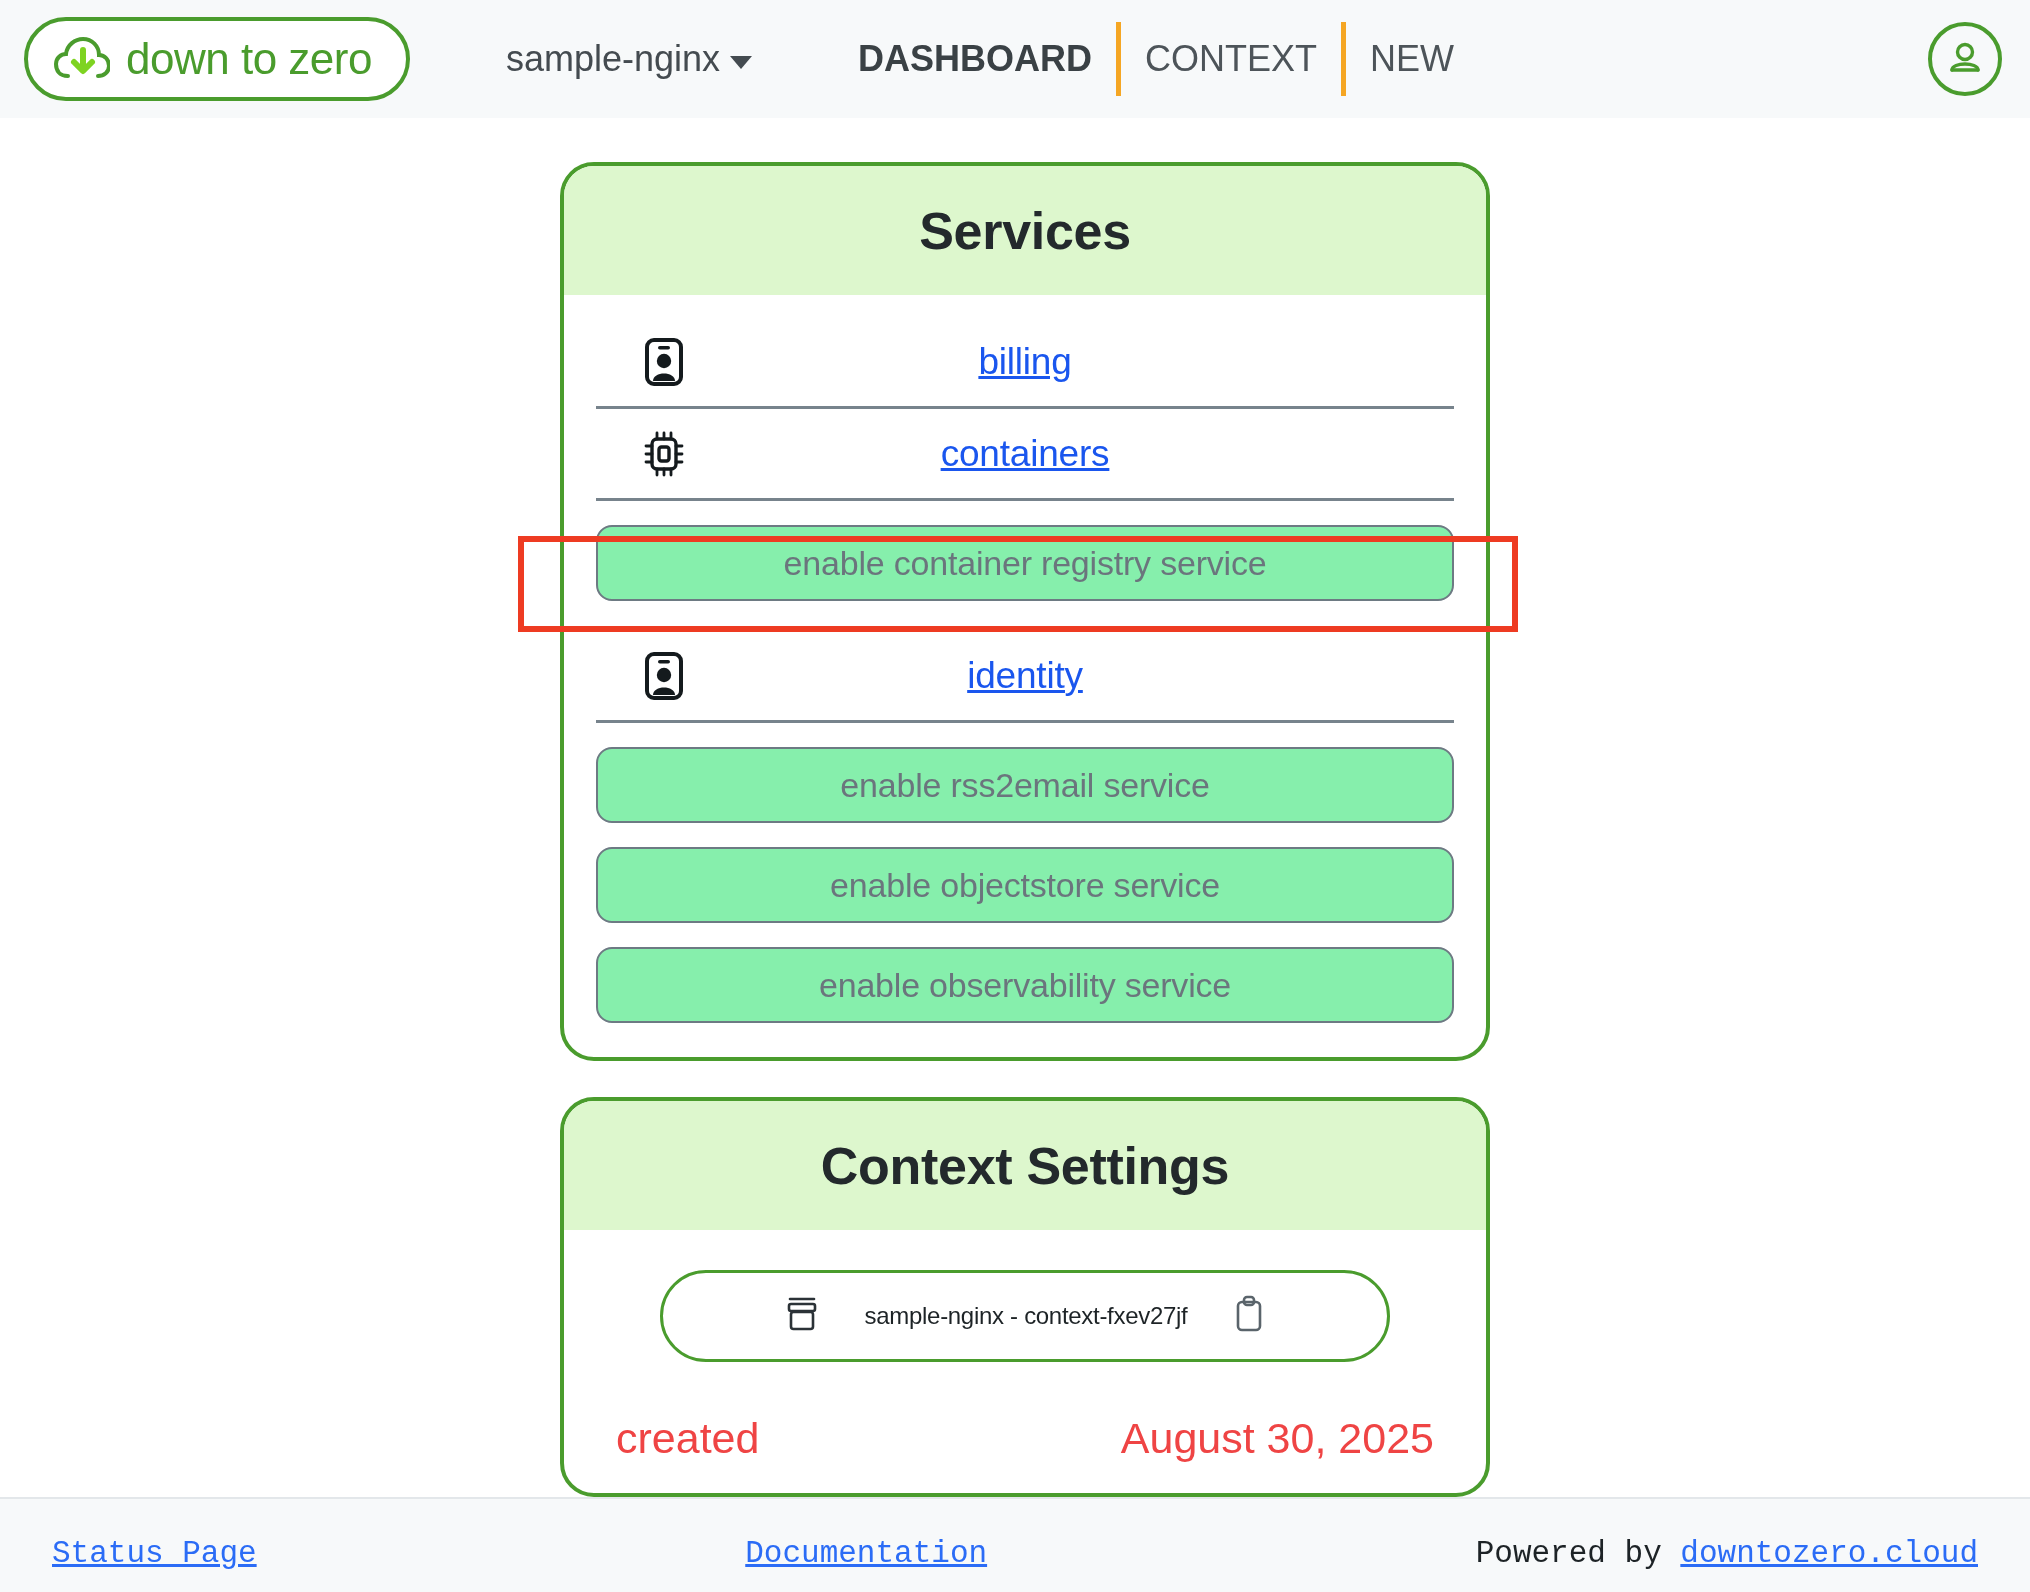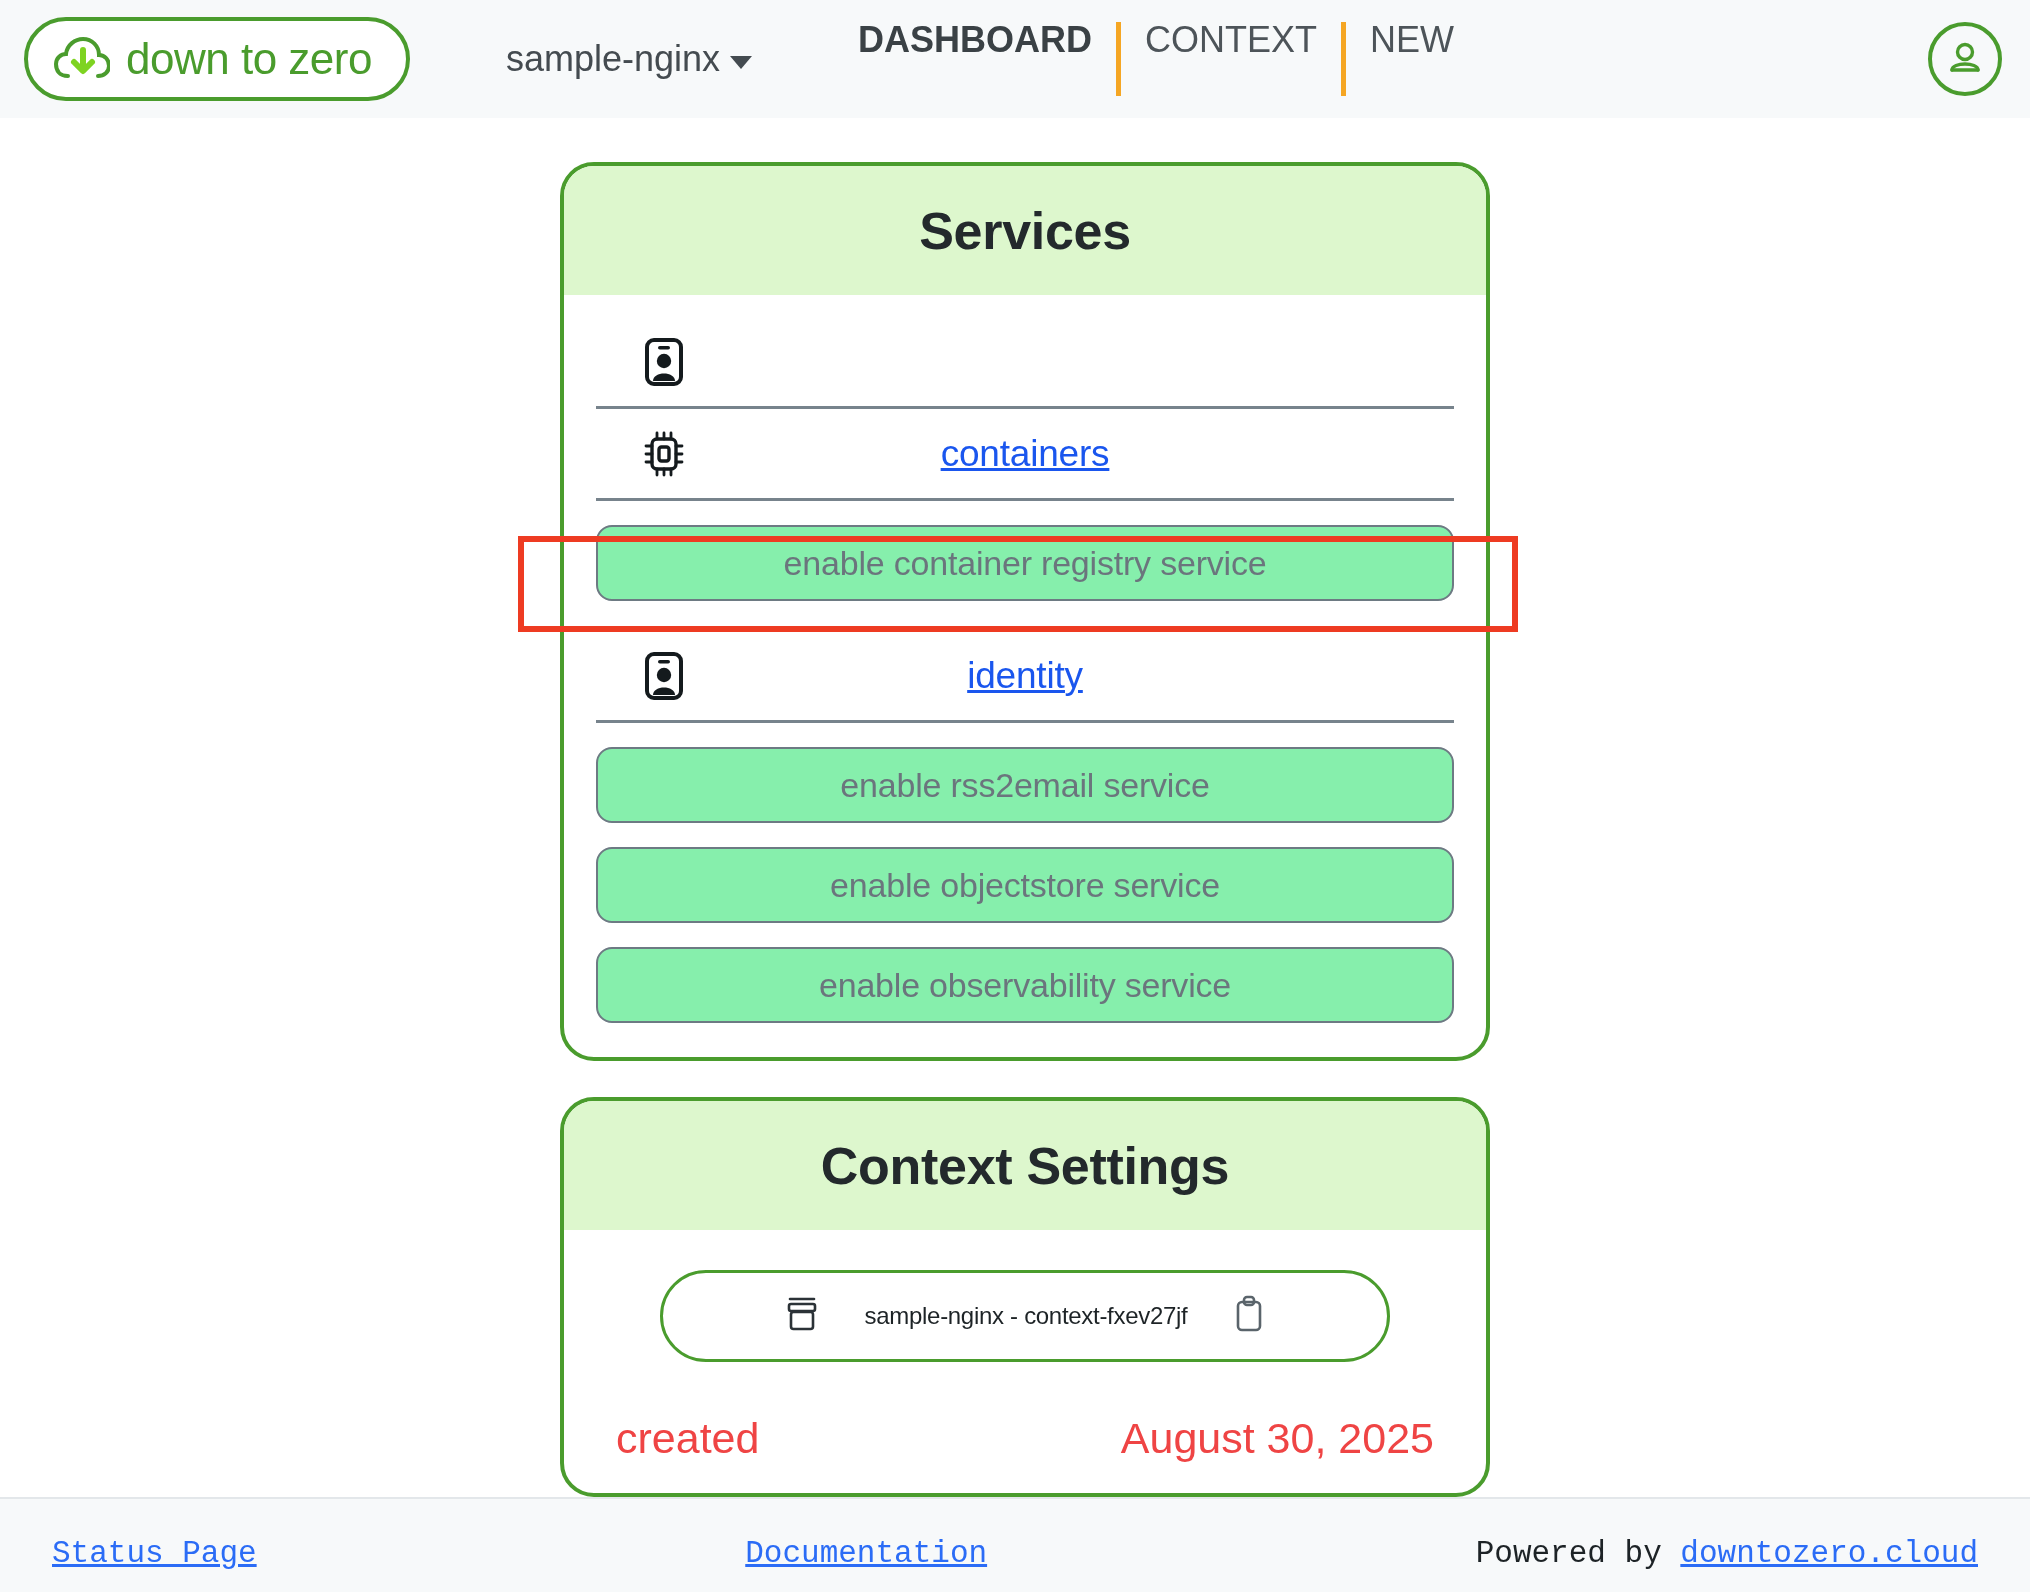--- a/index.html
+++ b/index.html
@@ -65,21 +65,21 @@
   .caret {
     width: 0; height: 0;
     border-left: 11px solid transparent;
     border-right: 11px solid transparent;
     border-top: 13px solid #444b50;
     display: inline-block;
     margin-top: 6px;
   }
   .nav-links {
     display: flex;
-    align-items: flex-start;
+    align-items: center;
     margin-left: 82px;
   }
   .nav-link {
     font-size: 36px;
     color: #4d5459;
     padding: 0 24px;
     white-space: nowrap;
     cursor: pointer;
     line-height: 1;
   }
@@ -296,20 +296,21 @@
 
           <div class="svc-row">
             <span class="svc-icon">
               <svg width="38" height="48" viewBox="0 0 38 48">
                 <rect x="2" y="2" width="34" height="44" rx="7" fill="none" stroke="#141a1d" stroke-width="4"></rect>
                 <rect x="13" y="8" width="12" height="3.6" rx="1.8" fill="#141a1d"></rect>
                 <circle cx="19" cy="23" r="7.2" fill="#141a1d"></circle>
                 <path d="M8 43 C8 33 30 33 30 43 Z" fill="#141a1d"></path>
               </svg>
             </span>
+            <span class="svc-link">billing</span>
           </div>
 
           <div class="svc-row">
             <span class="svc-icon">
               <svg width="44" height="48" viewBox="0 0 44 48">
                 <rect x="10" y="9" width="24" height="30" rx="5" fill="none" stroke="#141a1d" stroke-width="3.4"></rect>
                 <rect x="17" y="17" width="10" height="14" rx="2.5" fill="none" stroke="#141a1d" stroke-width="3.4"></rect>
                 <g stroke="#141a1d" stroke-width="2.8" stroke-linecap="round">
                   <path d="M15 9 L15 3"></path>
                     <path d="M22 9 L22 3"></path>

